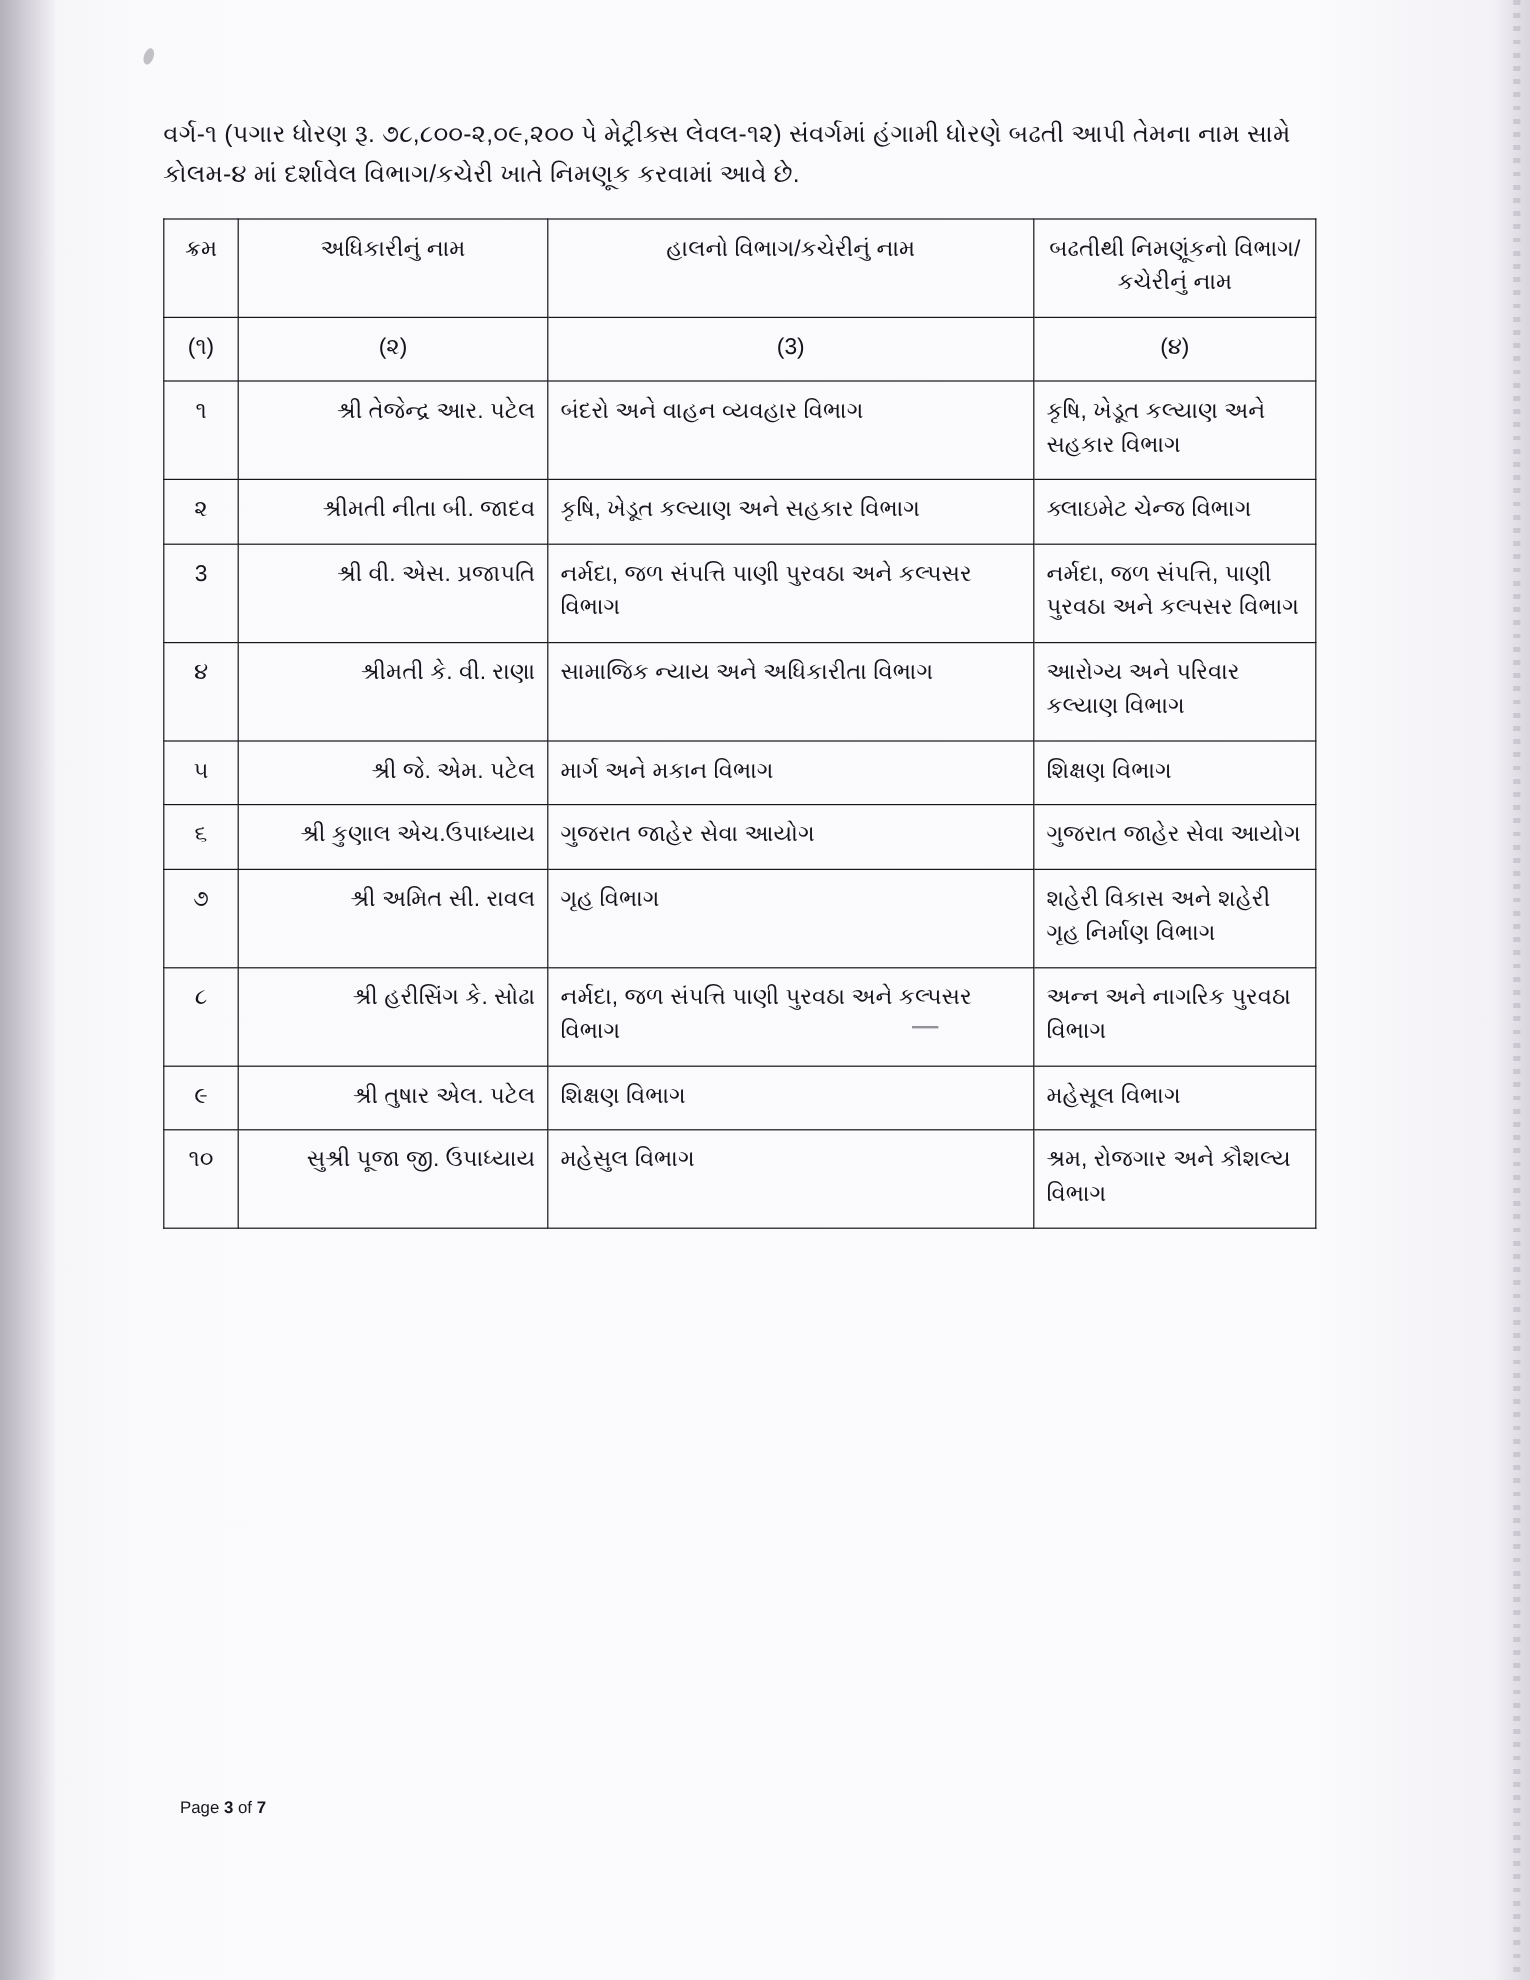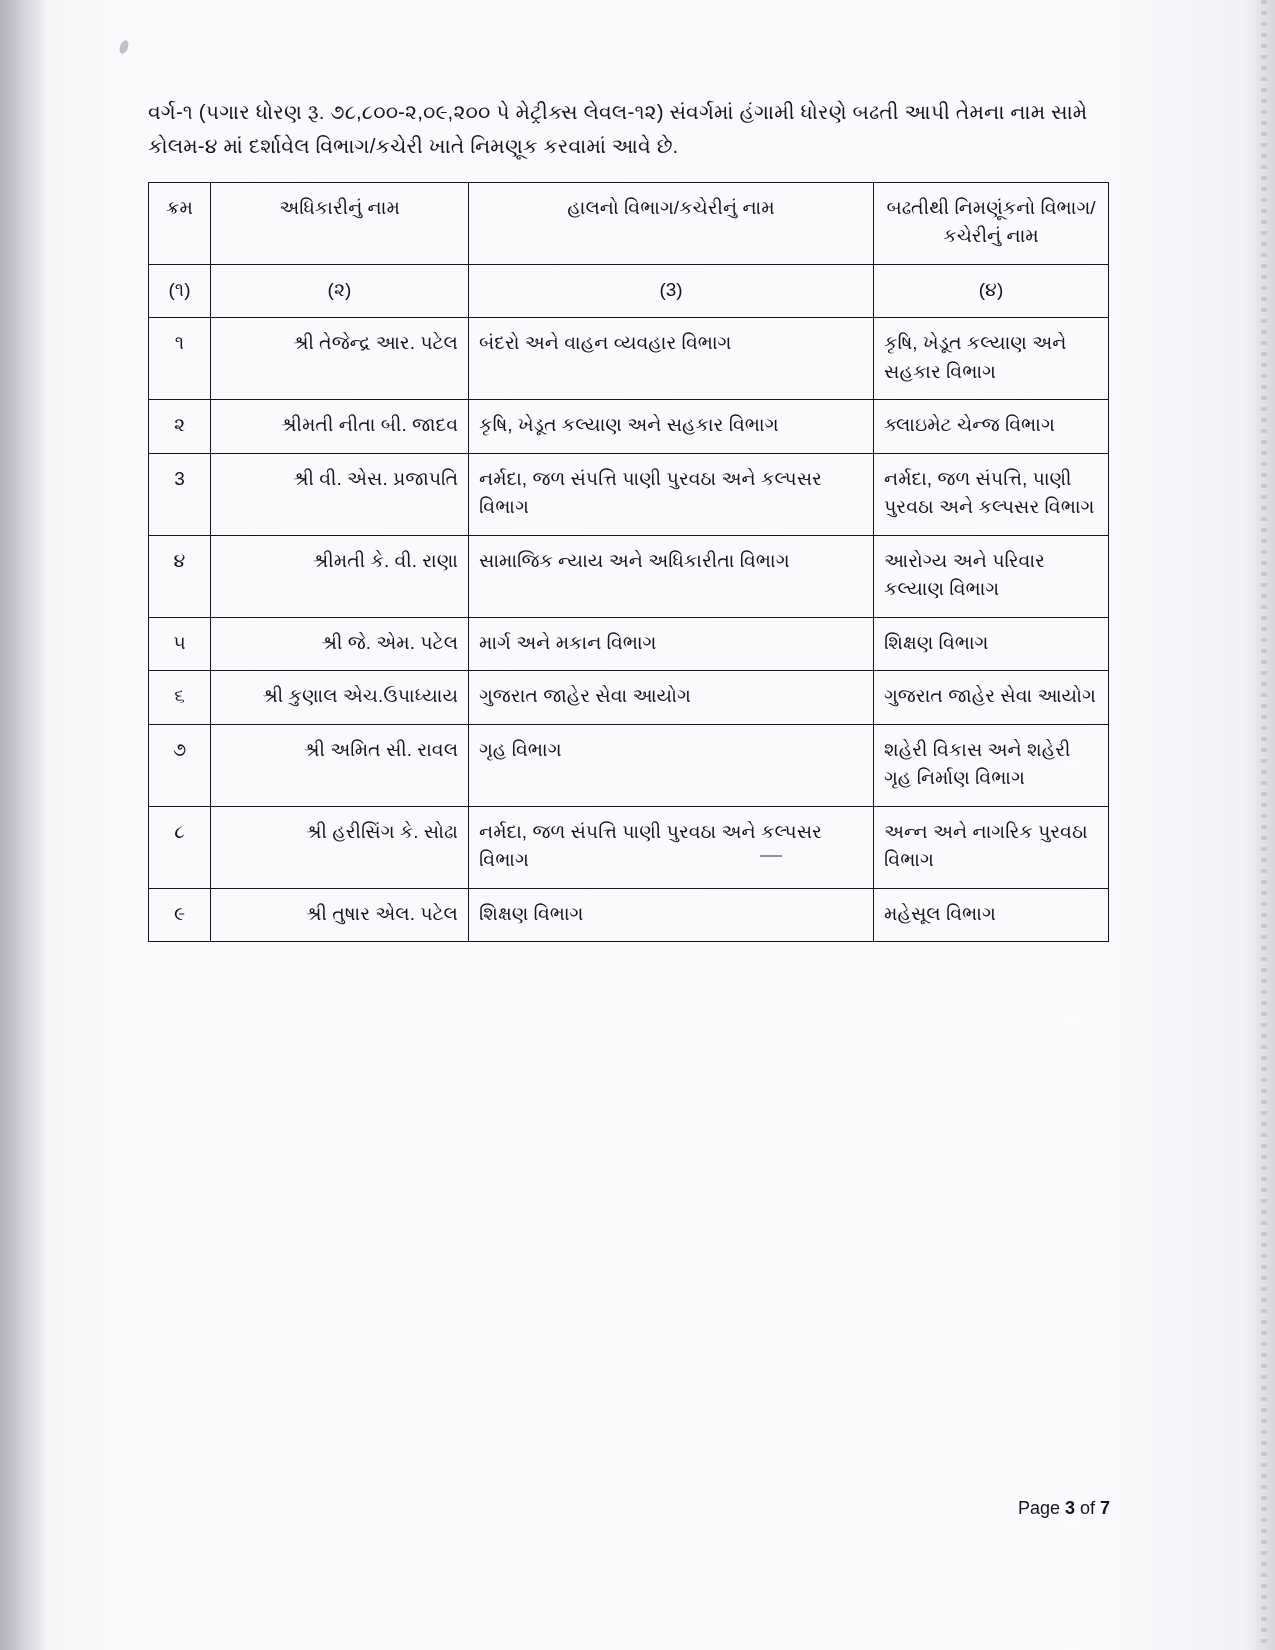--- a/index.html
+++ b/index.html
@@ -35,21 +35,21 @@
   .page::after {
     content: "";
     position: absolute;
     right: 0; top: 0; bottom: 0;
     width: 30px;
     background: linear-gradient(270deg, rgba(170,166,178,0.35), rgba(255,255,255,0));
     pointer-events: none;
   }
   .content {
     position: absolute;
-    left: 148px;
+    left: 136px;
     top: 95px;
     width: 960px;
   }
   .intro {
     font-size: 20.5px;
     line-height: 1.68;
     color: #16161c;
     margin: 0 0 18px 0;
     letter-spacing: 0.1px;
     text-align: left;
@@ -88,22 +88,22 @@
     padding-top: 12px;
     padding-bottom: 12px;
   }
   tr.numrow td { text-align: center; }
   td.cell-name { text-align: right; }
   .footer {
     position: absolute;
     left: 150px;
     top: 1498px;
     width: 960px;
-    text-align: right;
-    font-size: 18px;
+    text-align: left;
+    font-size: 14px;
     color: #16161c;
   }
   .footer b { font-weight: bold; }
   .mark {
     position: absolute;
     pointer-events: none;
   }
   .mark-dot1 {
     left: 120px; top: 40px;
     width: 8px; height: 14px;
@@ -202,20 +202,26 @@
           <td class="cell-name">શ્રી હરીસિંગ કે. સોઢા</td>
           <td>નર્મદા, જળ સંપત્તિ પાણી પુરવઠા અને કલ્પસર વિભાગ</td>
           <td>અન્ન અને નાગરિક પુરવઠા વિભાગ</td>
         </tr>
         <tr>
           <td class="num">૯</td>
           <td class="cell-name">શ્રી તુષાર એલ. પટેલ</td>
           <td>શિક્ષણ વિભાગ</td>
           <td>મહેસૂલ વિભાગ</td>
         </tr>
+        <tr>
+          <td class="num">૧૦</td>
+          <td class="cell-name">સુશ્રી પૂજા જી. ઉપાધ્યાય</td>
+          <td>મહેસુલ વિભાગ</td>
+          <td>શ્રમ, રોજગાર અને કૌશલ્ય વિભાગ</td>
+        </tr>
       </tbody>
     </table>
   </div>
 
   <div class="footer">
     <span>Page </span><b>3</b><span> of </span><b>7</b>
   </div>
 </div>
 
 </body></html>

